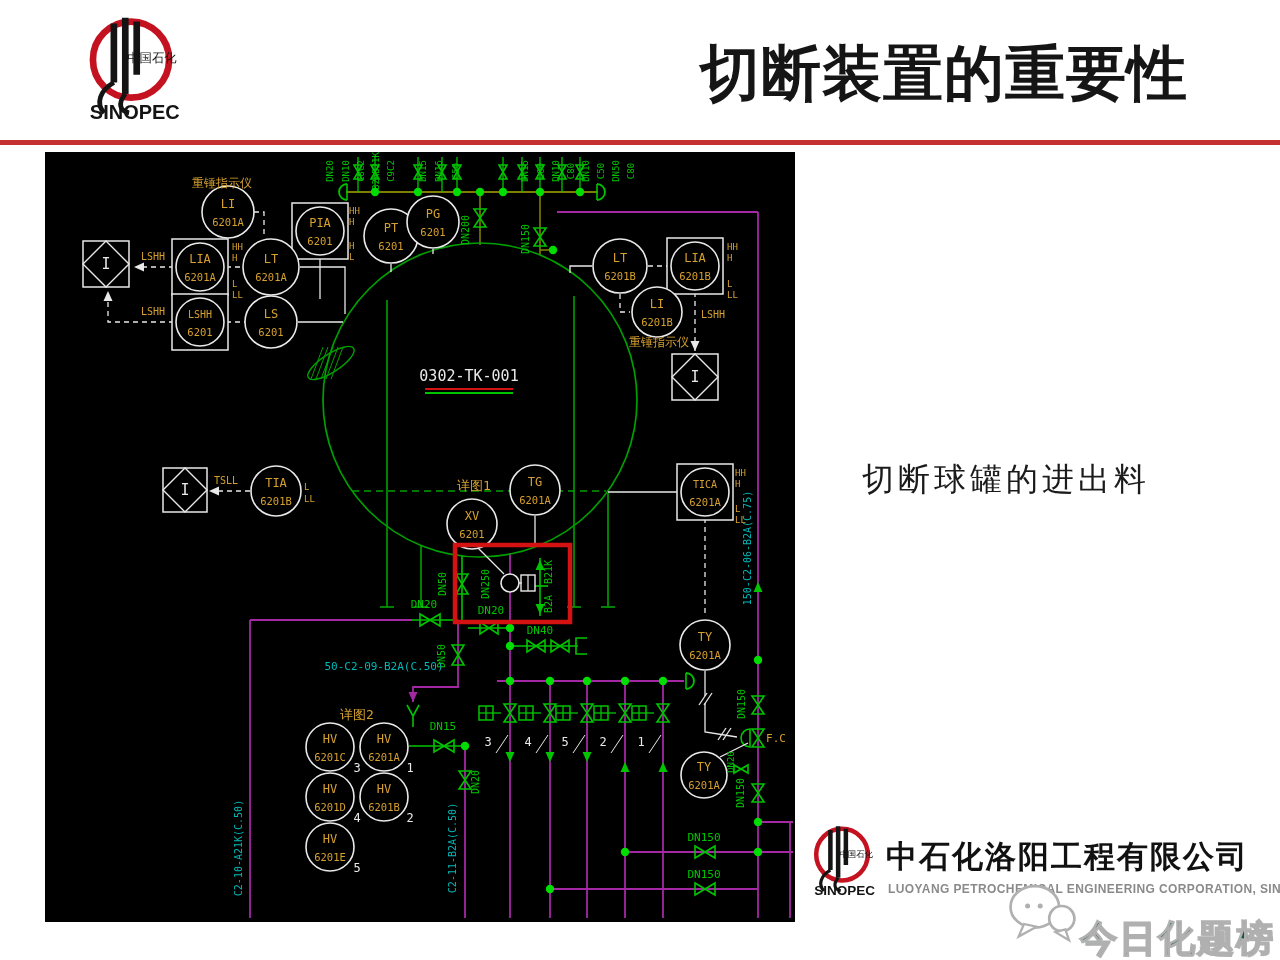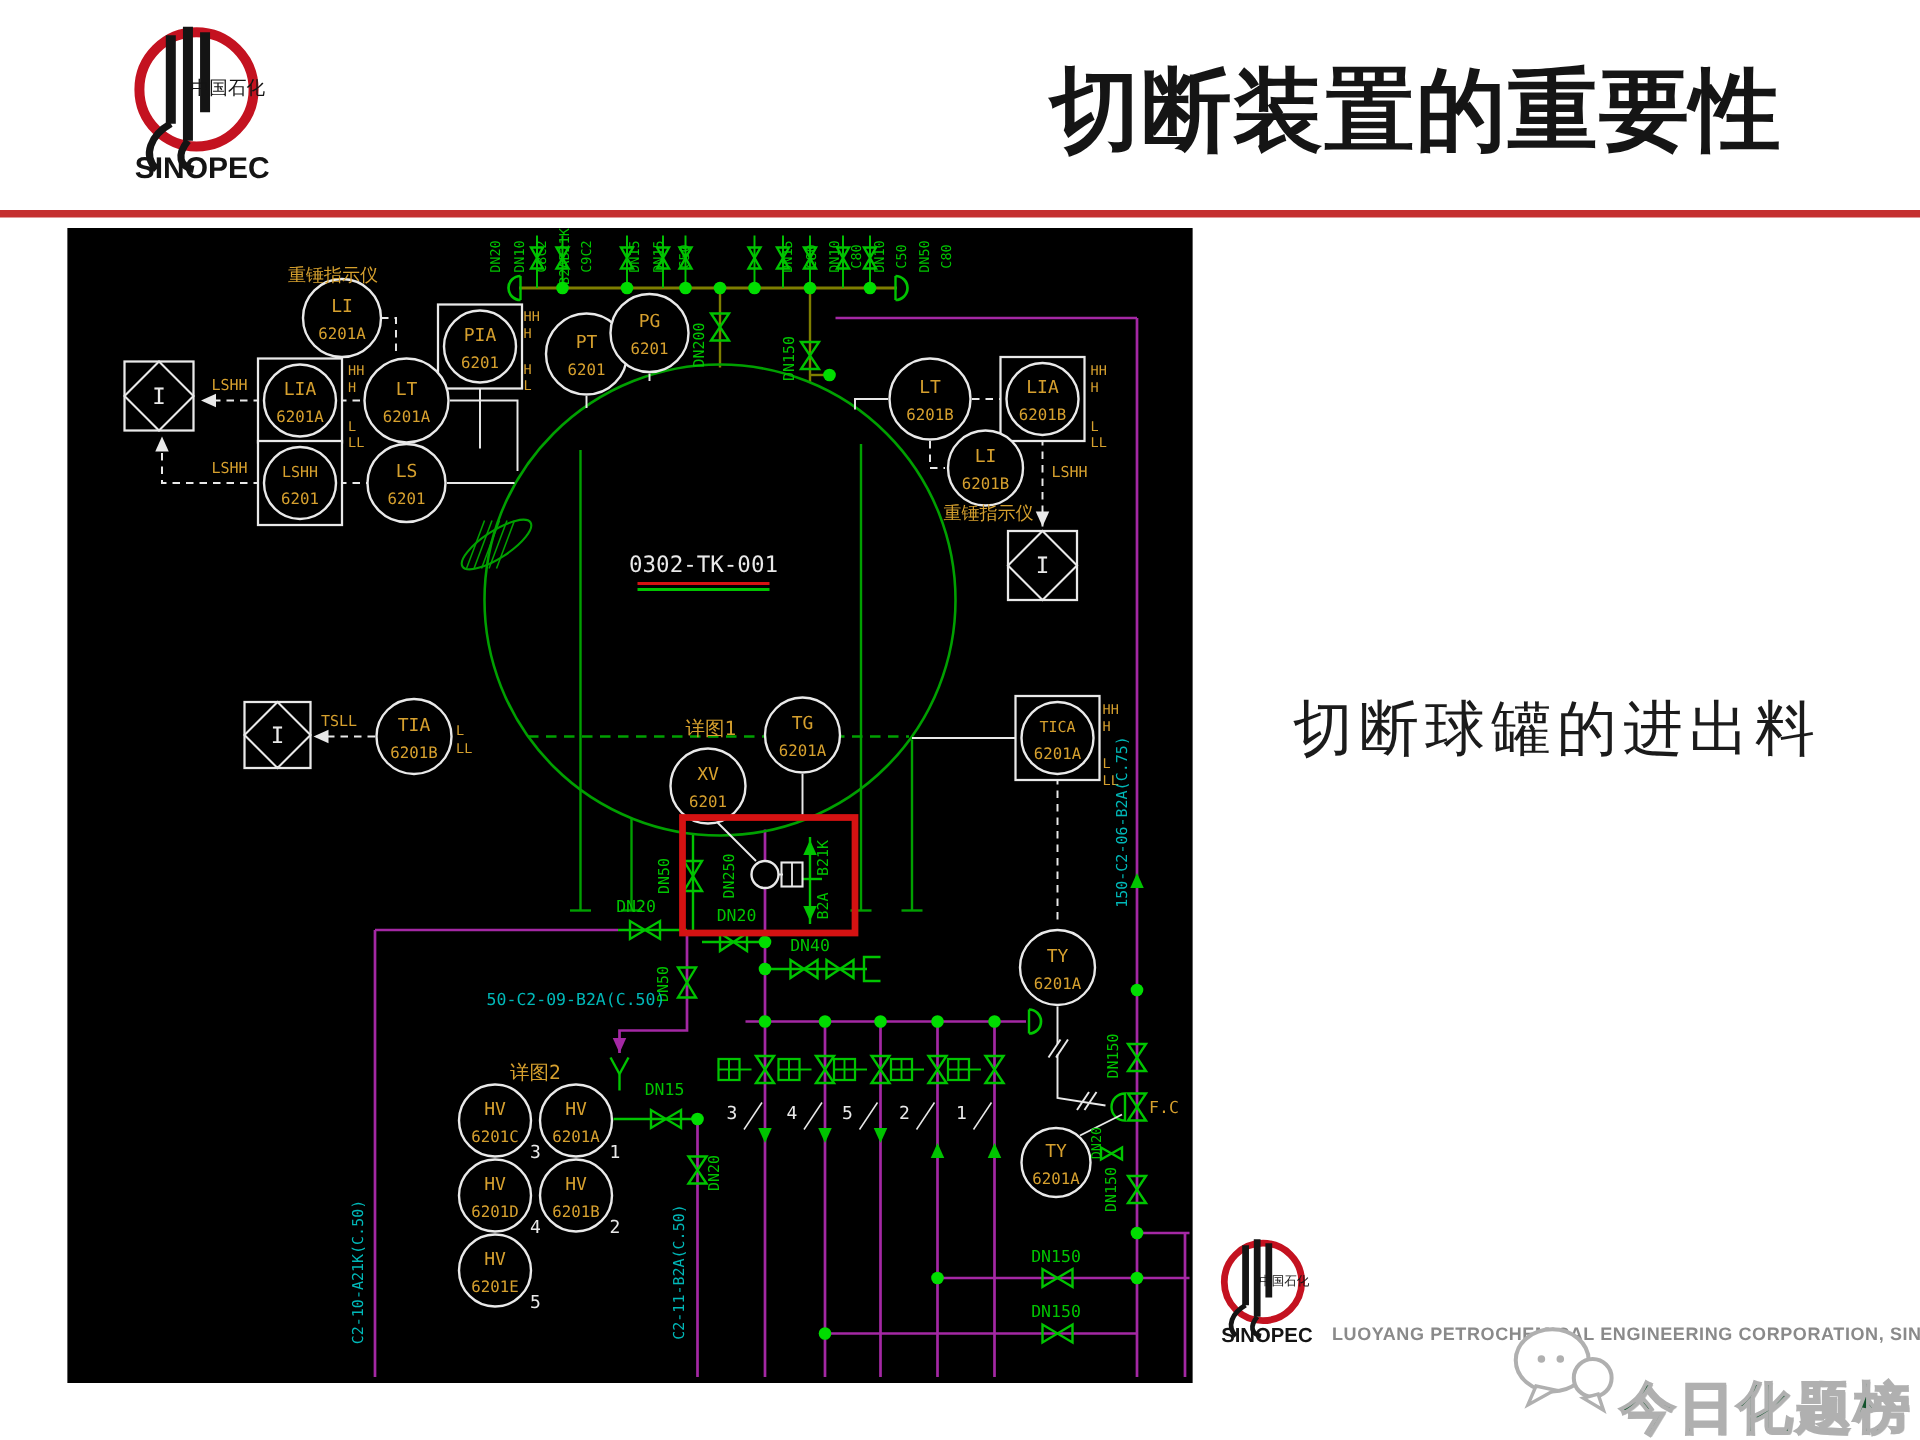--- a/index.html
+++ b/index.html
@@ -3,21 +3,21 @@
 <meta charset="utf-8">
 <style>
   html,body{margin:0;padding:0;background:#fff;}
   .slide{position:relative;width:1280px;height:960px;background:#ffffff;overflow:hidden;
          font-family:"Liberation Sans",sans-serif;}
   .hdr-logo{position:absolute;left:72px;top:8px;width:118px;height:128px;}
   .title{position:absolute;top:34px;right:92px;font-size:60px;font-weight:800;color:#151515;
          letter-spacing:1px;white-space:nowrap;font-family:Liberation Serif, serif;}
   .rule{position:absolute;left:0;top:140px;width:1280px;height:5px;background:#c53030;}
   .dgm-wrap{position:absolute;left:45px;top:152px;width:750px;height:770px;background:#000;}
-  .caption{position:absolute;left:862px;top:458px;font-size:40px;color:#1b1b1b;letter-spacing:4px;
+  .caption{position:absolute;left:862px;top:458px;font-size:32px;color:#1b1b1b;letter-spacing:4px;
            font-family:"Liberation Serif",serif;white-space:nowrap;}
   .ft-logo{position:absolute;left:802px;top:820px;width:80px;height:86px;}
   .company-cn{position:absolute;left:886px;top:836px;font-size:31px;font-weight:bold;color:#111;
               letter-spacing:2px;font-family:"Liberation Serif",serif;white-space:nowrap;}
   .company-en{position:absolute;left:888px;top:882px;font-size:12px;font-weight:bold;color:#8a8a8a;
               letter-spacing:0.4px;white-space:nowrap;}
   .watermark{position:absolute;left:1006px;top:866px;display:flex;align-items:center;gap:2px;z-index:5;}
   .wm-text{font-size:37px;font-weight:bold;color:#14532d;-webkit-text-stroke:1.5px #b0b0b0;
            text-shadow:1px 1px 0 #c8c8c8;font-family:"Liberation Serif",serif;letter-spacing:2px;white-space:nowrap;margin-top:48px;}
 </style>
@@ -386,20 +386,21 @@
 
   <div class="caption">切断球罐的进出料</div>
 
   <div class="ft-logo" id="ftLogo"><svg viewBox="0 0 124 126" width="100%" height="100%">
     <circle cx="62" cy="50" r="40" fill="none" stroke="#c41220" stroke-width="7"></circle>
     <path d="M44,12 L44,74 M56,6 L56,86 M68,10 L68,66" stroke="#141414" stroke-width="7"></path>
     <path d="M44,74 C30,82 24,96 34,106 M56,86 C48,96 50,104 60,106" stroke="#141414" stroke-width="5" fill="none"></path>
     <text x="84" y="53" font-size="13" fill="#141414" text-anchor="middle" font-family="Liberation Serif,serif">中国石化</text>
     <text x="66" y="112" font-size="21" font-weight="bold" fill="#141414" text-anchor="middle" font-family="Liberation Sans,sans-serif">SINOPEC</text>
   </svg></div>
+  <div class="company-cn">中石化洛阳工程有限公司</div>
   <div class="company-en">LUOYANG PETROCHEMICAL ENGINEERING CORPORATION, SINOPEC</div>
 
   <div class="watermark">
     <svg width="72" height="68" viewBox="0 0 80 72">
       <ellipse cx="32" cy="27" rx="27" ry="23" fill="#ffffff" stroke="#b0b0b0" stroke-width="3"></ellipse>
       <path d="M20,46 L14,60 L34,49 Z" fill="#ffffff" stroke="#b0b0b0" stroke-width="2.5"></path>
       <circle cx="24" cy="26" r="2.8" fill="#b0b0b0"></circle>
       <circle cx="38" cy="26" r="2.8" fill="#b0b0b0"></circle>
       <circle cx="62" cy="40" r="14" fill="#ffffff" stroke="#b0b0b0" stroke-width="3"></circle>
       <path d="M66,52 L70,64 L55,55 Z" fill="#ffffff" stroke="#b0b0b0" stroke-width="2.5"></path>

